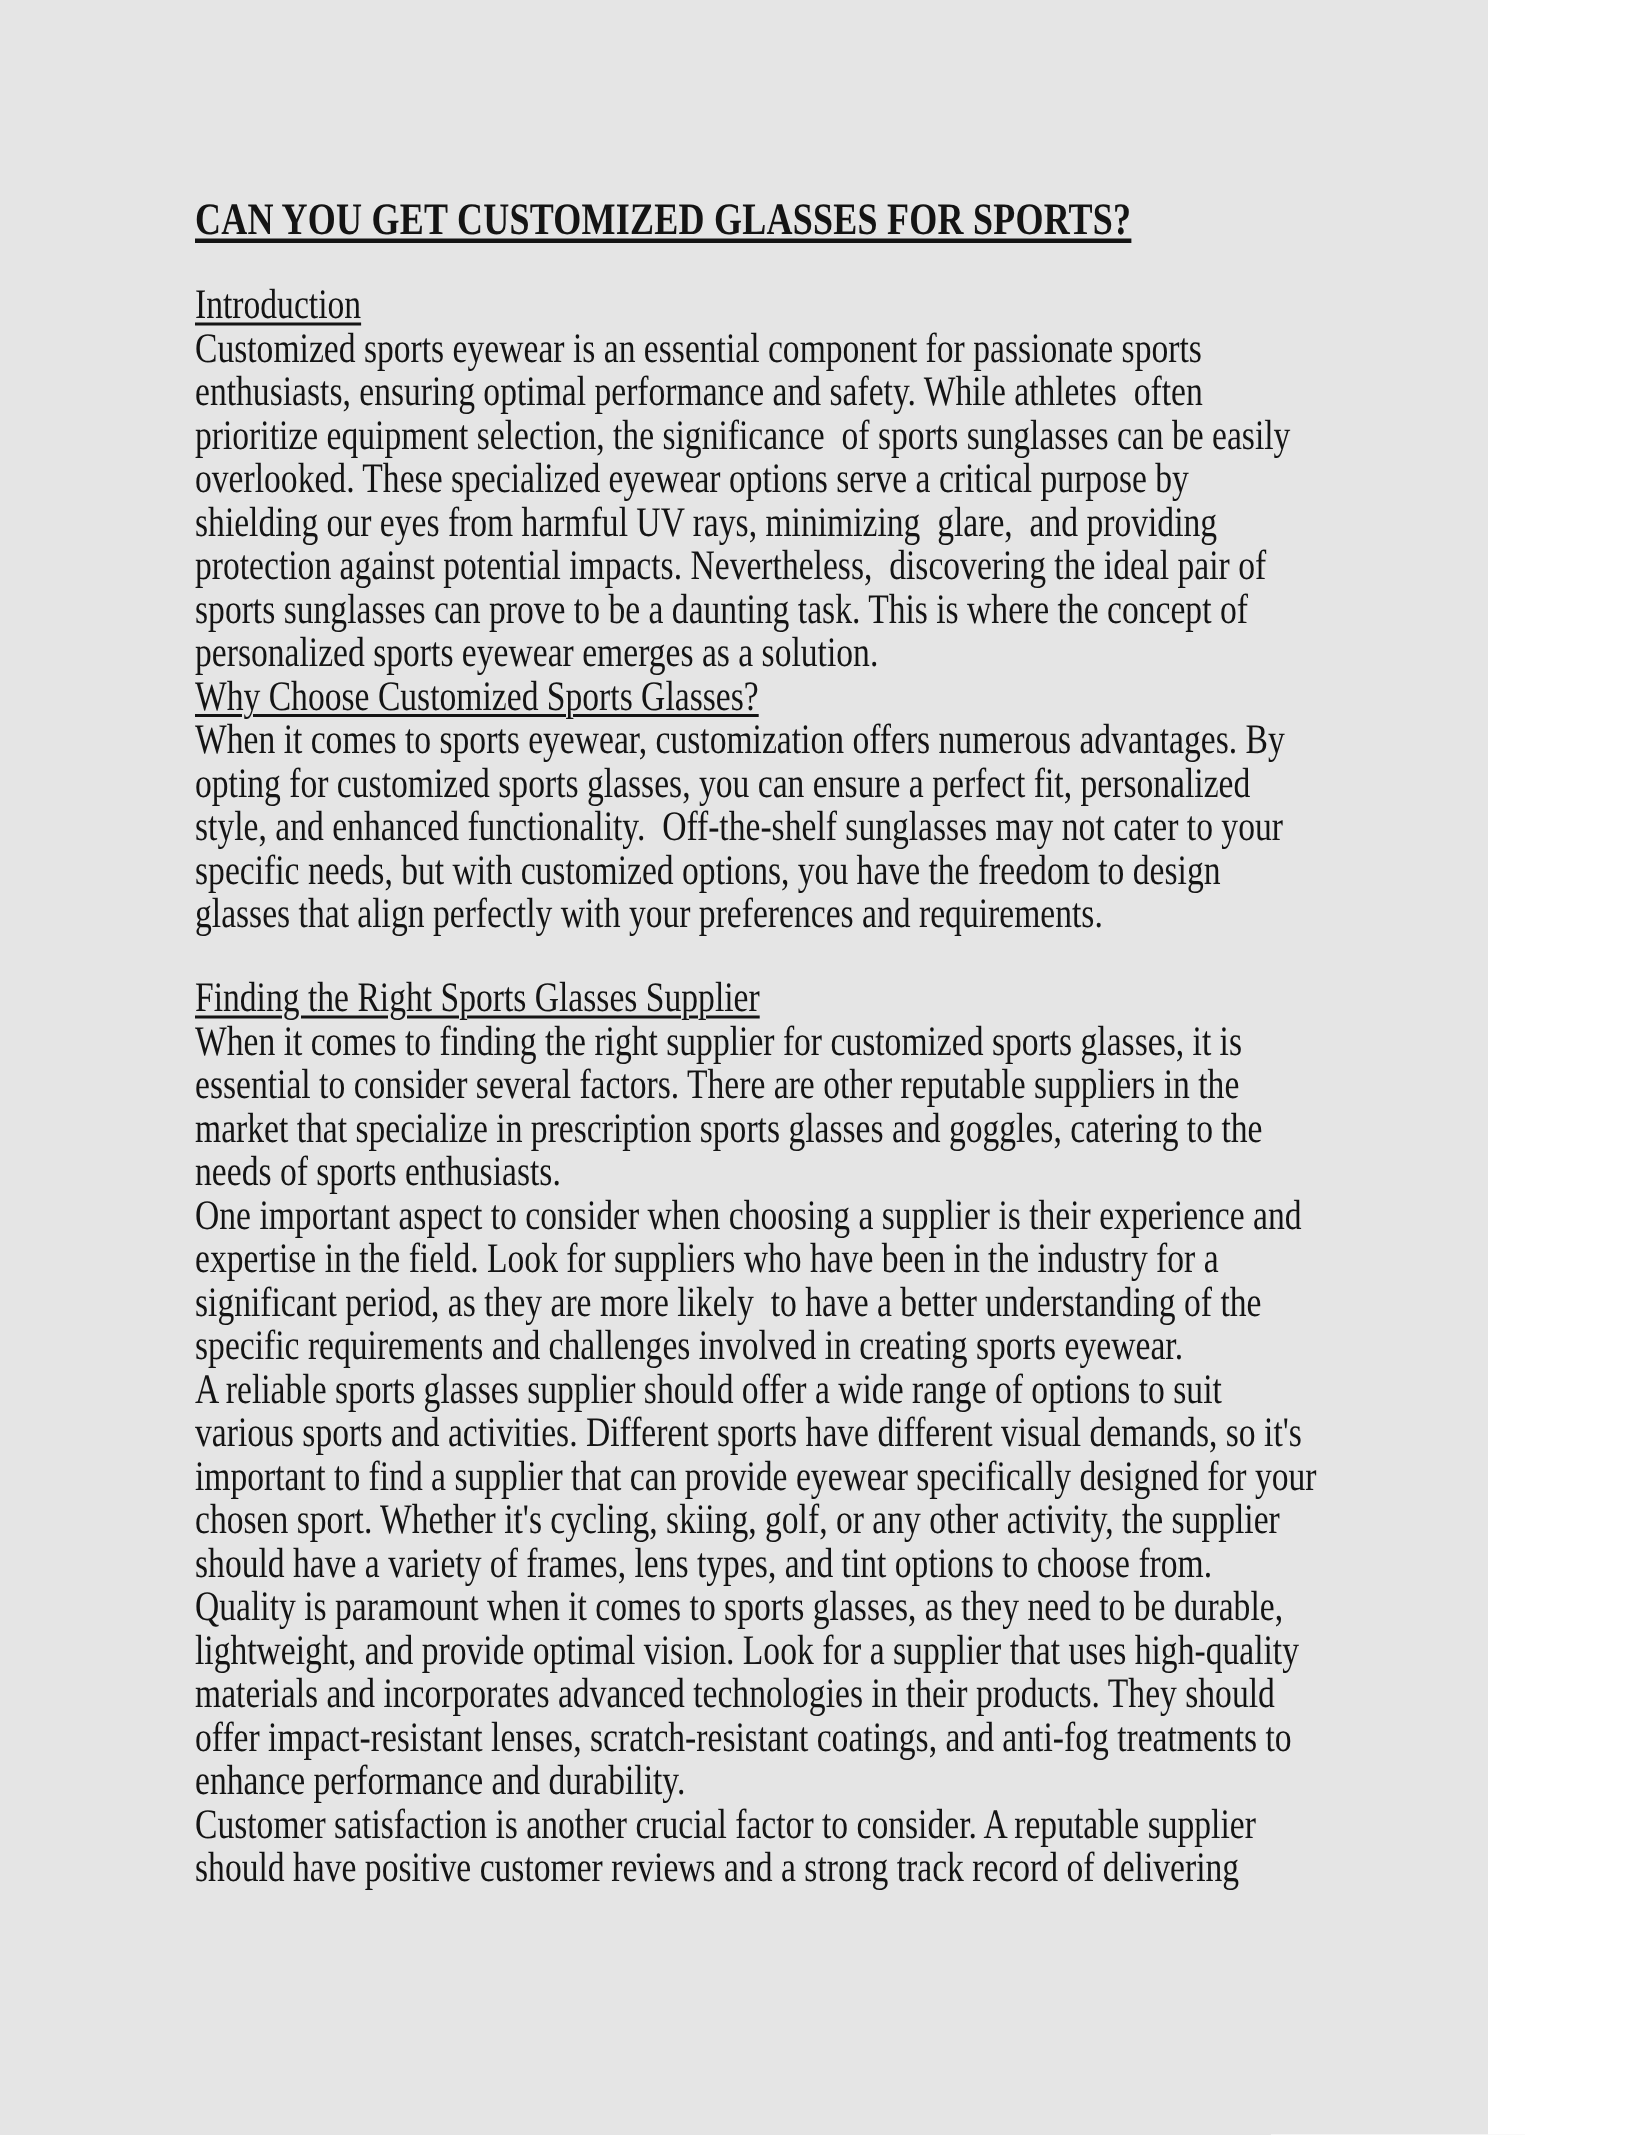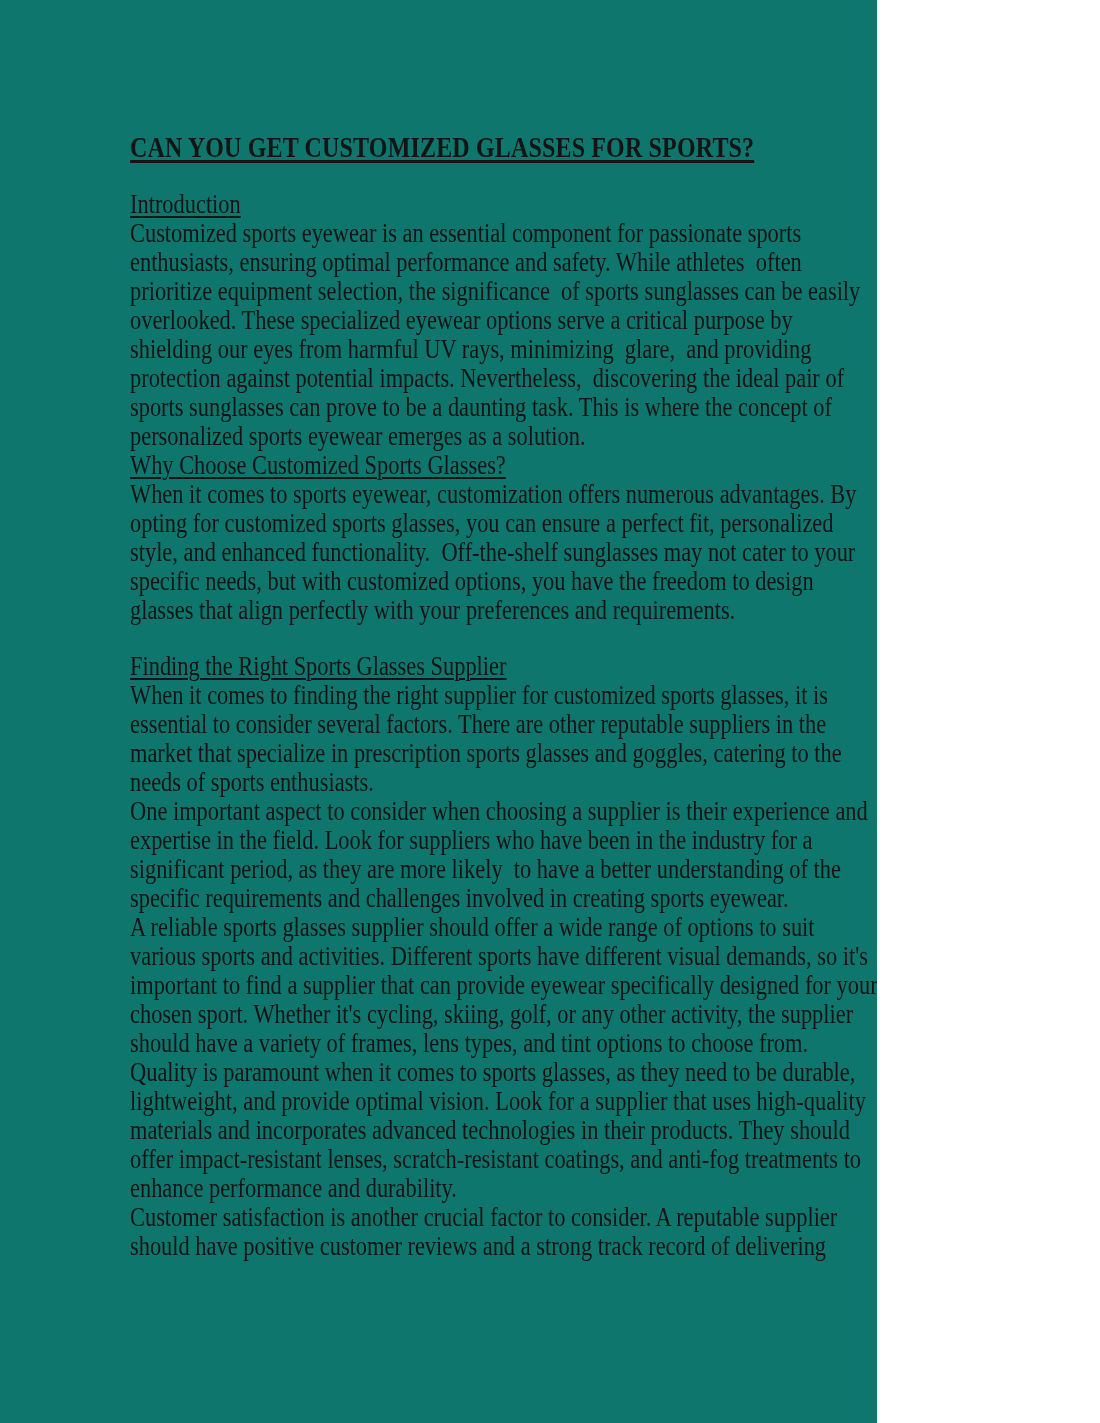--- a/index.html
+++ b/index.html
@@ -2,23 +2,23 @@
 <html><head>
 <meta charset="utf-8">
 <style>
   html, body {
     margin: 0;
     padding: 0;
     background: #ffffff;
   }
   .page {
     position: relative;
-    width: 877px;
+    width: 992px;
     height: 1423px;
-    background: #0f766e;
+    background: #e5e5e5;
     overflow: hidden;
     font-family: "Liberation Serif", "DejaVu Serif", serif;
     color: #141414;
   }
   .content {
     position: absolute;
     top: 131px;
     left: 130px;
     width: 1060px;
     transform: scaleX(0.80);

